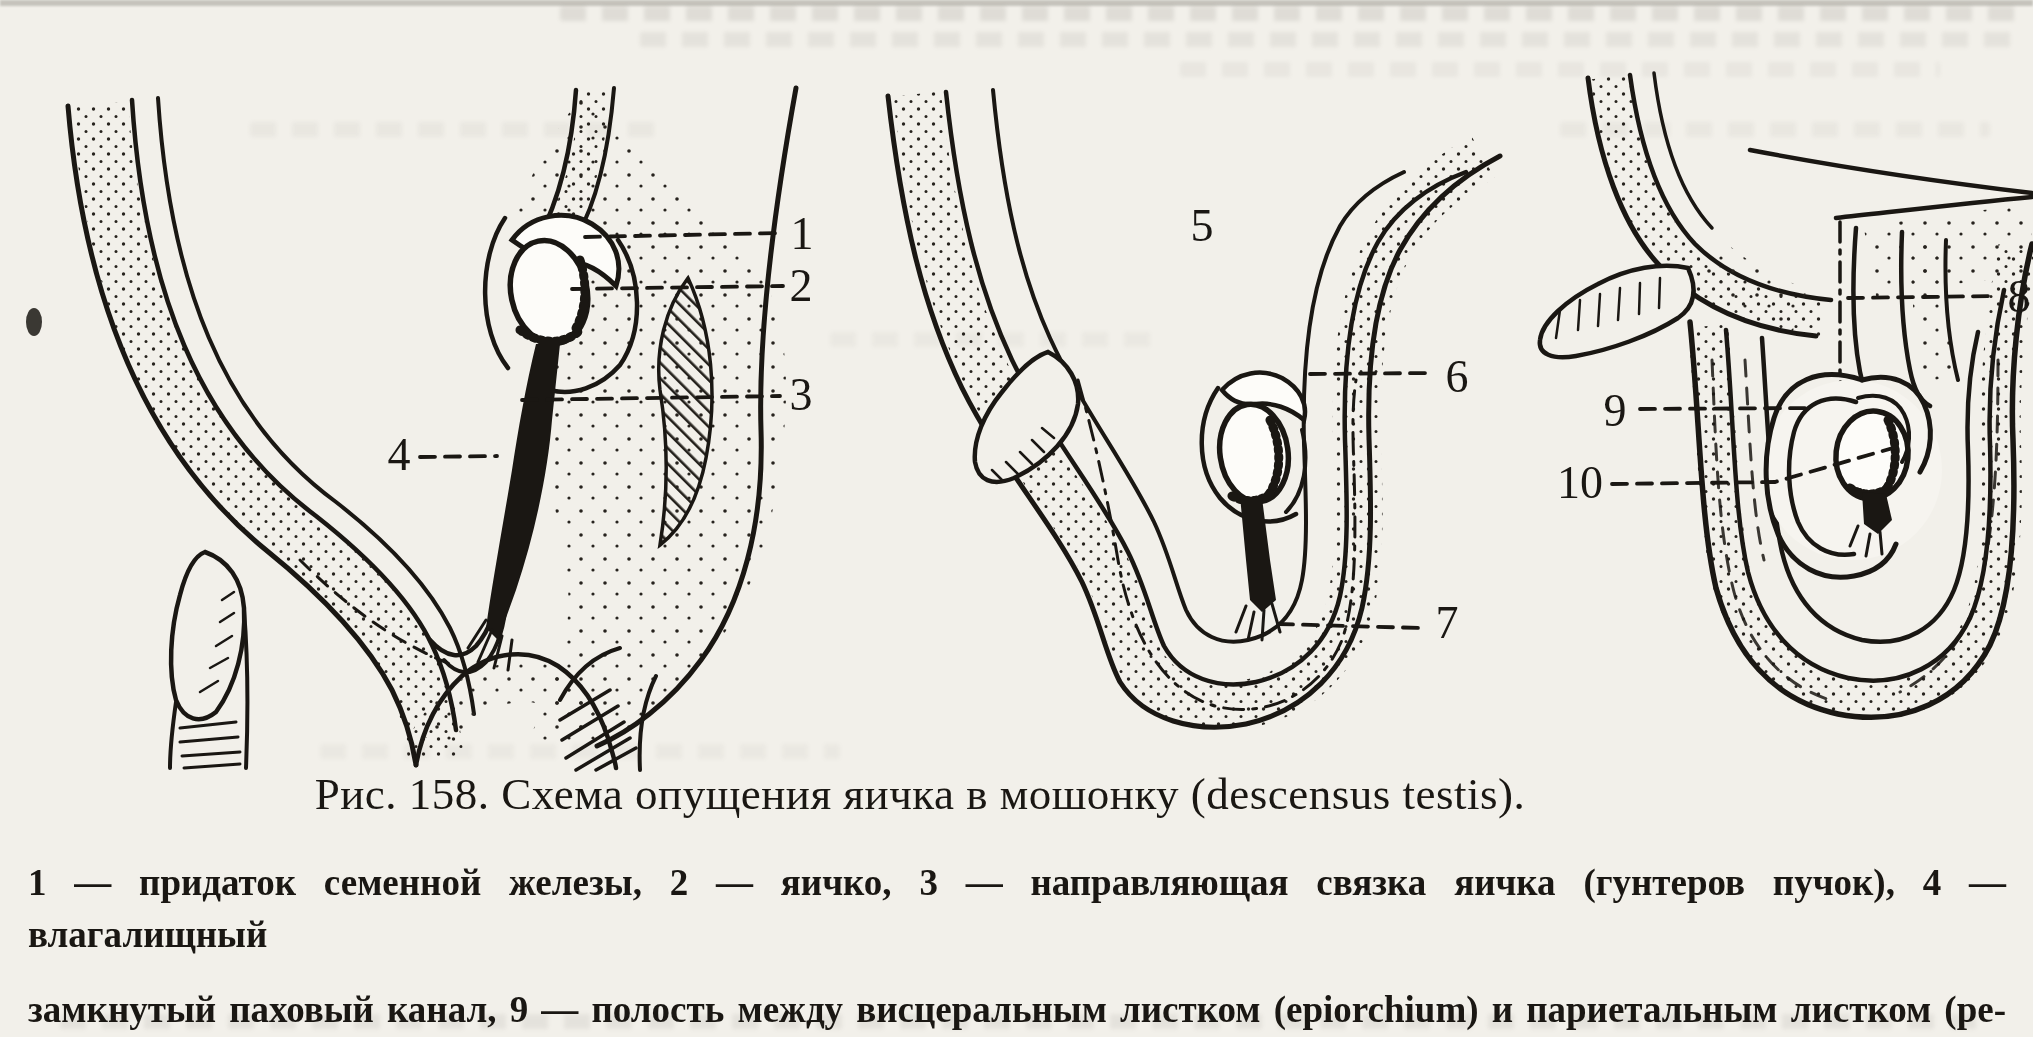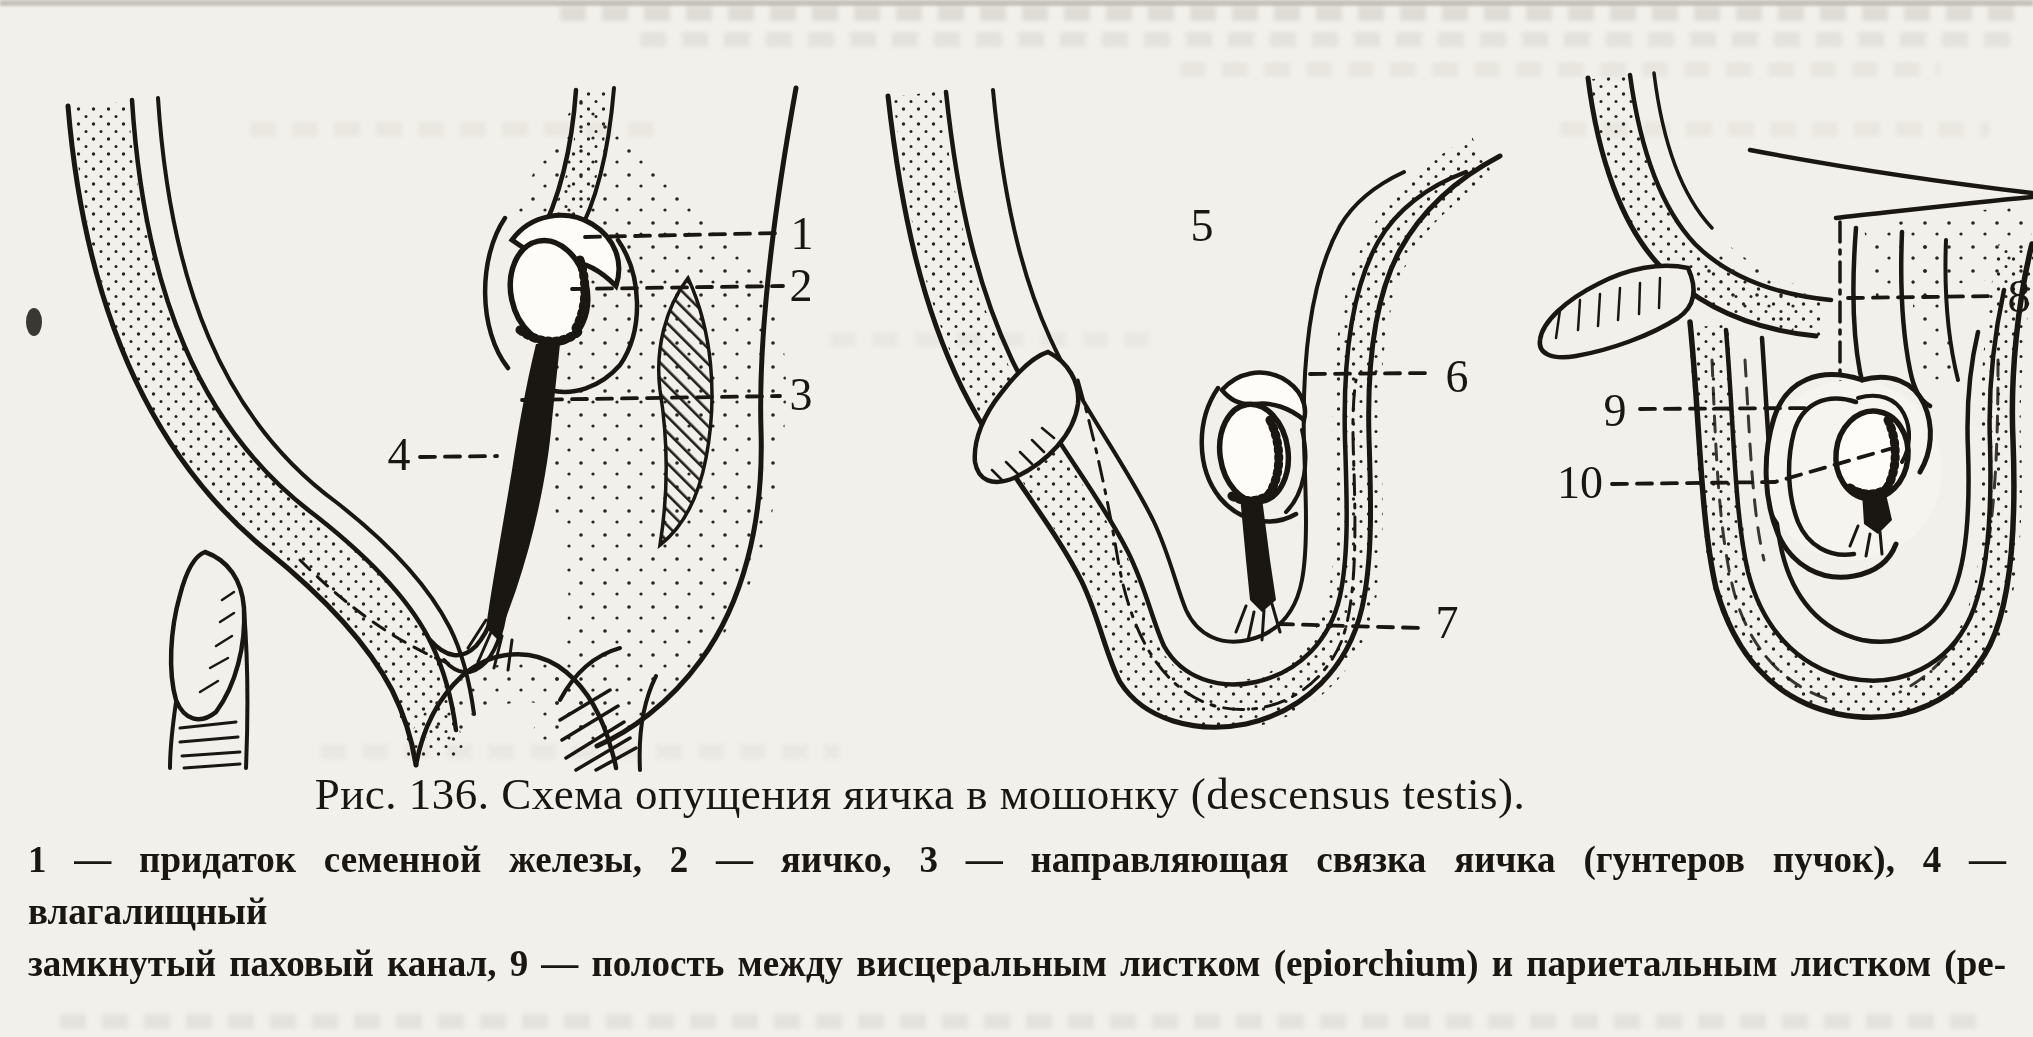--- a/index.html
+++ b/index.html
@@ -13,21 +13,21 @@
   .ghost{position:absolute;height:15px;border-radius:3px;filter:blur(2px);
     background:repeating-linear-gradient(90deg,rgba(110,106,98,.9) 0 26px,rgba(110,106,98,0) 26px 42px);}
   svg.fig{position:absolute;left:0;top:0;}
   .caption{
     position:absolute;left:0;top:768px;width:1840px;text-align:center;
     font-size:45px;letter-spacing:.5px;white-space:nowrap;
   }
   .legend{position:absolute;left:28px;top:834px;width:1978px;
     font-weight:bold;font-size:37px;line-height:52px;word-spacing:3px;}
   .legend p{margin:0;}
-  .legend .j{text-align:justify;text-align-last:justify;}
+  .legend .j{text-align:justify;text-align-last:justify;margin-top:23px;}
   text.num{font-family:"Liberation Serif","DejaVu Serif",serif;font-size:46px;fill:#1a1713;}
 </style>
 </head>
 <body>
 
 <div class="page">
 
   <div class="top-shade"></div>
 
   <div>
@@ -234,21 +234,21 @@
         <path d="M 1848,298 L 1995,296"></path>
         <path d="M 1640,409 L 1812,408"></path>
         <path d="M 1612,484 L 1775,482 L 1900,446"></path>
       </g>
       <text class="num" x="2019" y="312" text-anchor="middle">8</text>
       <text class="num" x="1615" y="426" text-anchor="middle">9</text>
       <text class="num" x="1580" y="498" text-anchor="middle">10</text>
     </g>
   </svg>
 
-  <div class="caption">Рис. 136. Схема опущения яичка в мошонку (descensus testis).</div>
+  <div class="caption">Рис. 158. Схема опущения яичка в мошонку (descensus testis).</div>
 
   <div class="legend">
     <p class="j">1 — придаток семенной железы, 2 — яичко, 3 — направляющая связка яичка (гунтеров пучок), 4 — влагалищный</p>
     <p class="j">замкнутый паховый канал, 9 — полость между висцеральным листком (epiorchium) и париетальным листком (pe-</p>
 
   </div>
 
 </div>
 
 </body></html>

